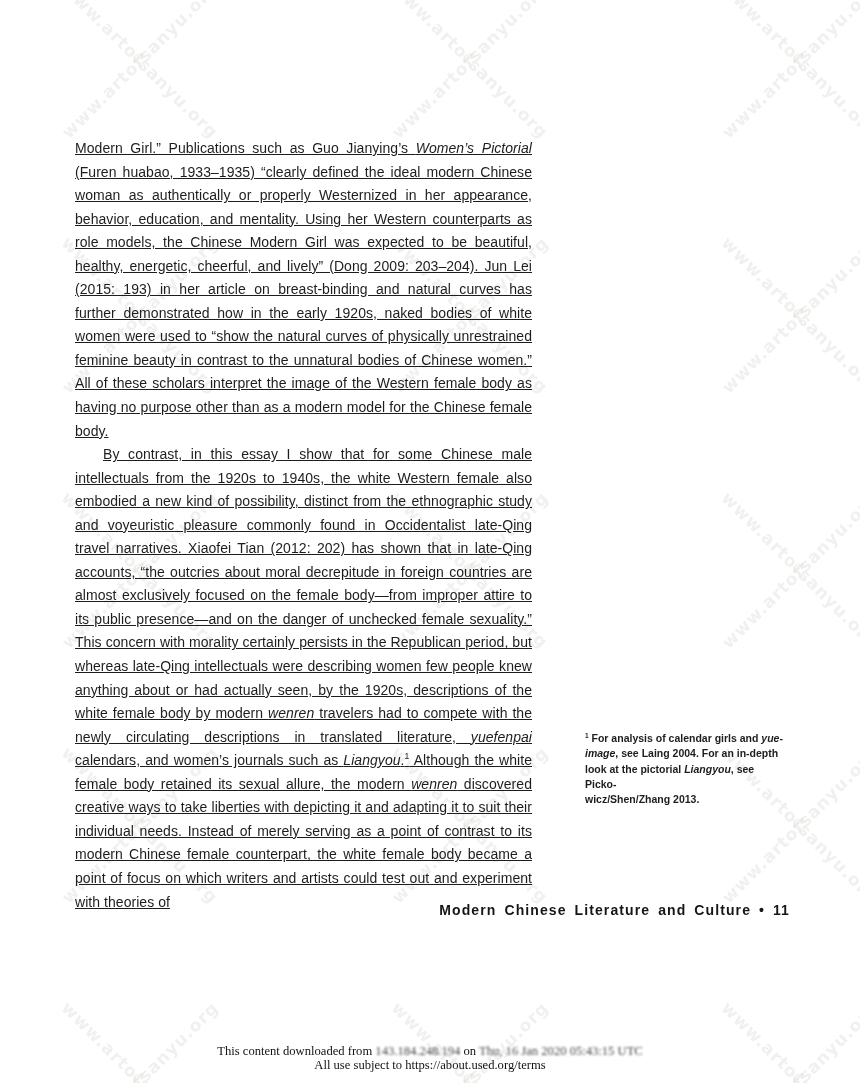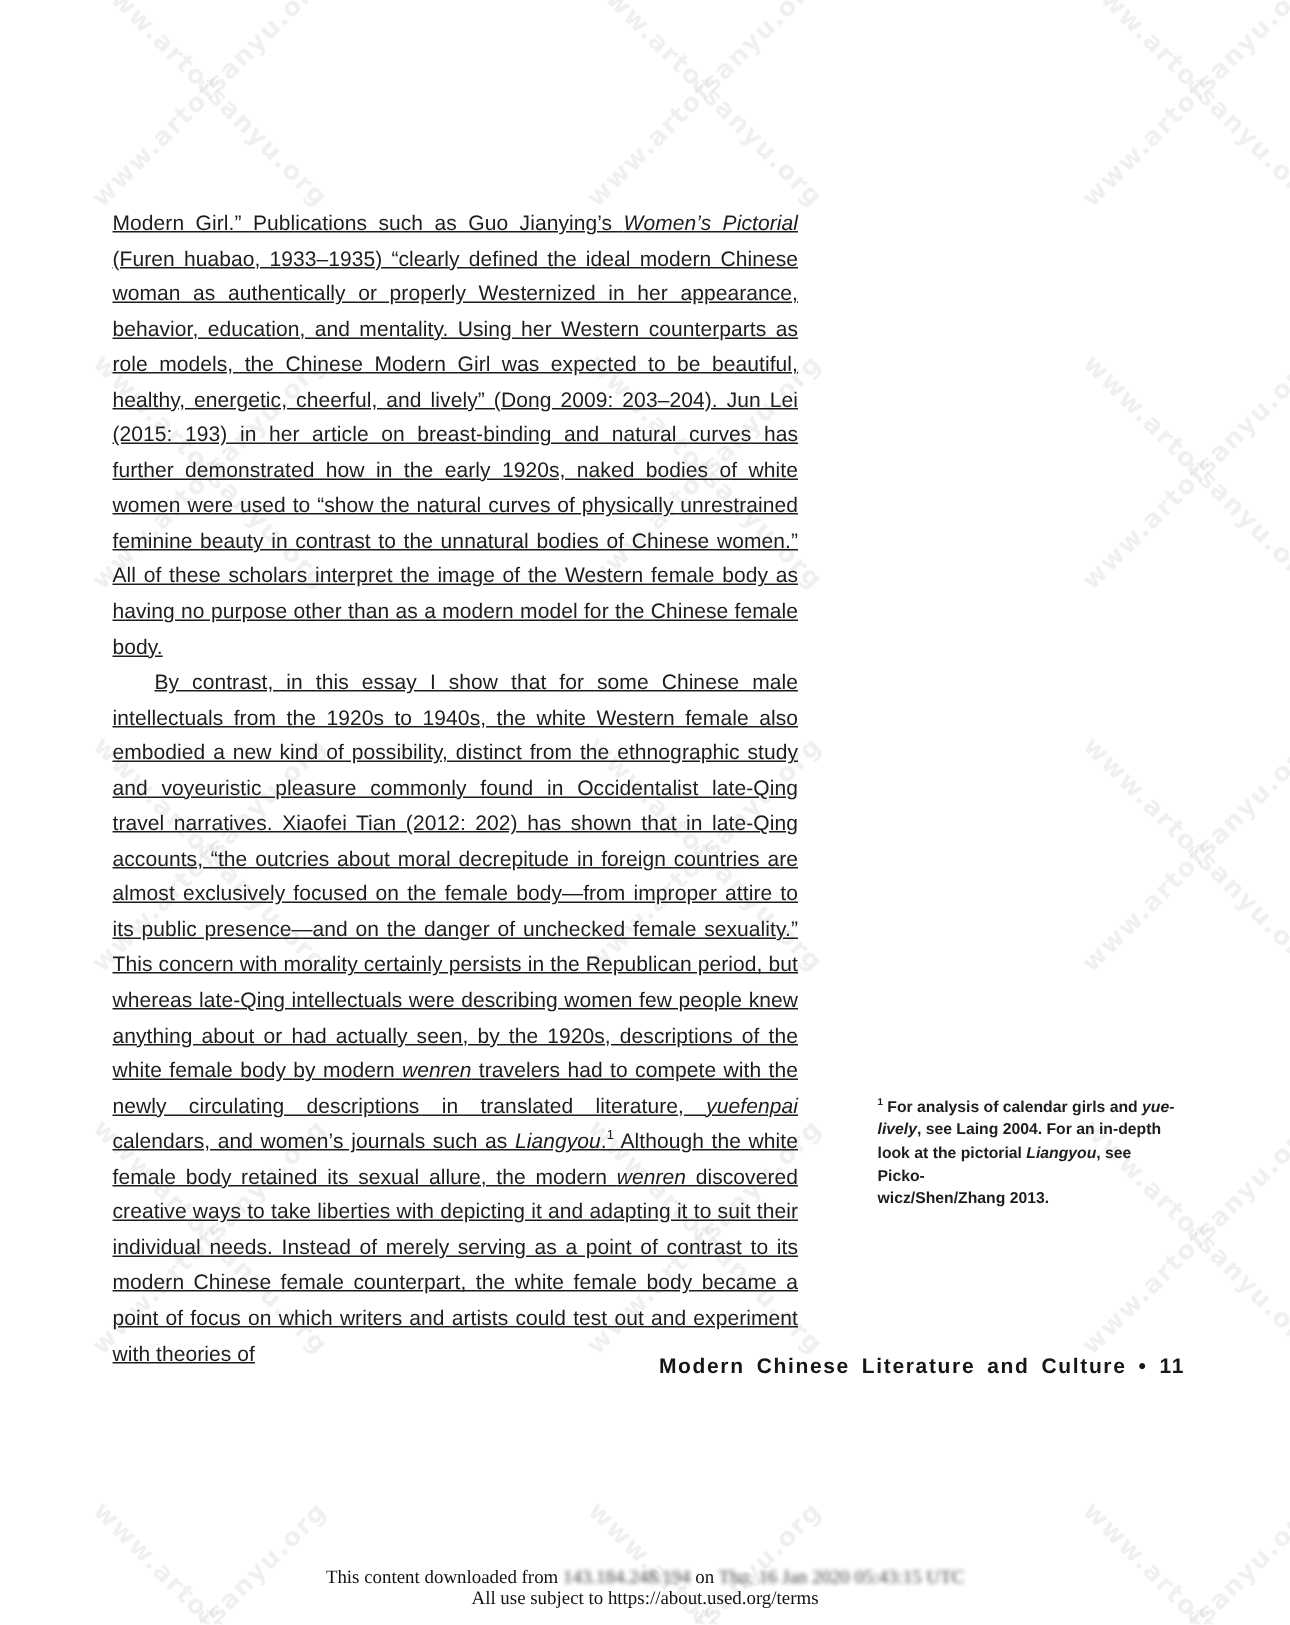--- a/index.html
+++ b/index.html
@@ -105,21 +105,21 @@
       <span class="wm up" style="left: 470px; top: 1080px;">www.artofsanyu.org</span>
       <span class="wm" style="left: 800px; top: 1080px;">www.artofsanyu.org</span>
       <span class="wm up" style="left: 800px; top: 1080px;">www.artofsanyu.org</span>
     </div>
 
   <main class="article">
     <p>Modern Girl.” Publications such as Guo Jianying’s <i>Women’s Pictorial</i> (Furen huabao, 1933–1935) “clearly defined the ideal modern Chinese woman as authentically or properly Westernized in her appearance, behavior, education, and mentality. Using her Western counterparts as role models, the Chinese Modern Girl was expected to be beautiful, healthy, energetic, cheerful, and lively” (Dong 2009: 203–204). Jun Lei (2015: 193) in her article on breast-binding and natural curves has further demonstrated how in the early 1920s, naked bodies of white women were used to “show the natural curves of physically unrestrained feminine beauty in contrast to the unnatural bodies of Chinese women.” All of these scholars interpret the image of the Western female body as having no purpose other than as a modern model for the Chinese female body.</p>
     <p class="indent">By contrast, in this essay I show that for some Chinese male intellectuals from the 1920s to 1940s, the white Western female also embodied a new kind of possibility, distinct from the ethnographic study and voyeuristic pleasure commonly found in Occidentalist late-Qing travel narratives. Xiaofei Tian (2012: 202) has shown that in late-Qing accounts, “the outcries about moral decrepitude in foreign countries are almost exclusively focused on the female body—from improper attire to its public presence—and on the danger of unchecked female sexuality.” This concern with morality certainly persists in the Republican period, but whereas late-Qing intellectuals were describing women few people knew anything about or had actually seen, by the 1920s, descriptions of the white female body by modern <i>wenren</i> travelers had to compete with the newly circulating descriptions in translated literature, <i>yuefenpai</i> calendars, and women’s journals such as <i>Liangyou</i>.<sup>1</sup> Although the white female body retained its sexual allure, the modern <i>wenren</i> discovered creative ways to take liberties with depicting it and adapting it to suit their individual needs. Instead of merely serving as a point of contrast to its modern Chinese female counterpart, the white female body became a point of focus on which writers and artists could test out and experiment with theories of</p>
   </main>
 
-  <aside class="footnote"><sup>1</sup> For analysis of calendar girls and <i>yue-</i><br><i>lively</i>, see Laing 2004. For an in-depth<br>look at the pictorial <i>Liangyou</i>, see Picko-<br>wicz/Shen/Zhang 2013.</aside>
+  <aside class="footnote"><sup>1</sup> For analysis of calendar girls and <i>yue-</i><br><i>image</i>, see Laing 2004. For an in-depth<br>look at the pictorial <i>Liangyou</i>, see Picko-<br>wicz/Shen/Zhang 2013.</aside>
 
   <div class="running-footer">Modern Chinese Literature and Culture • 11</div>
 
   <div class="jstor">
     <div>
       <span>This content downloaded from </span><span class="redacted">143.184.248.194</span><span> on </span><span class="redacted">Thu, 16 Jan 2020 05:43:15 UTC</span>
     </div>
     <div>All use subject to https://about.used.org/terms</div>
   </div>
 

